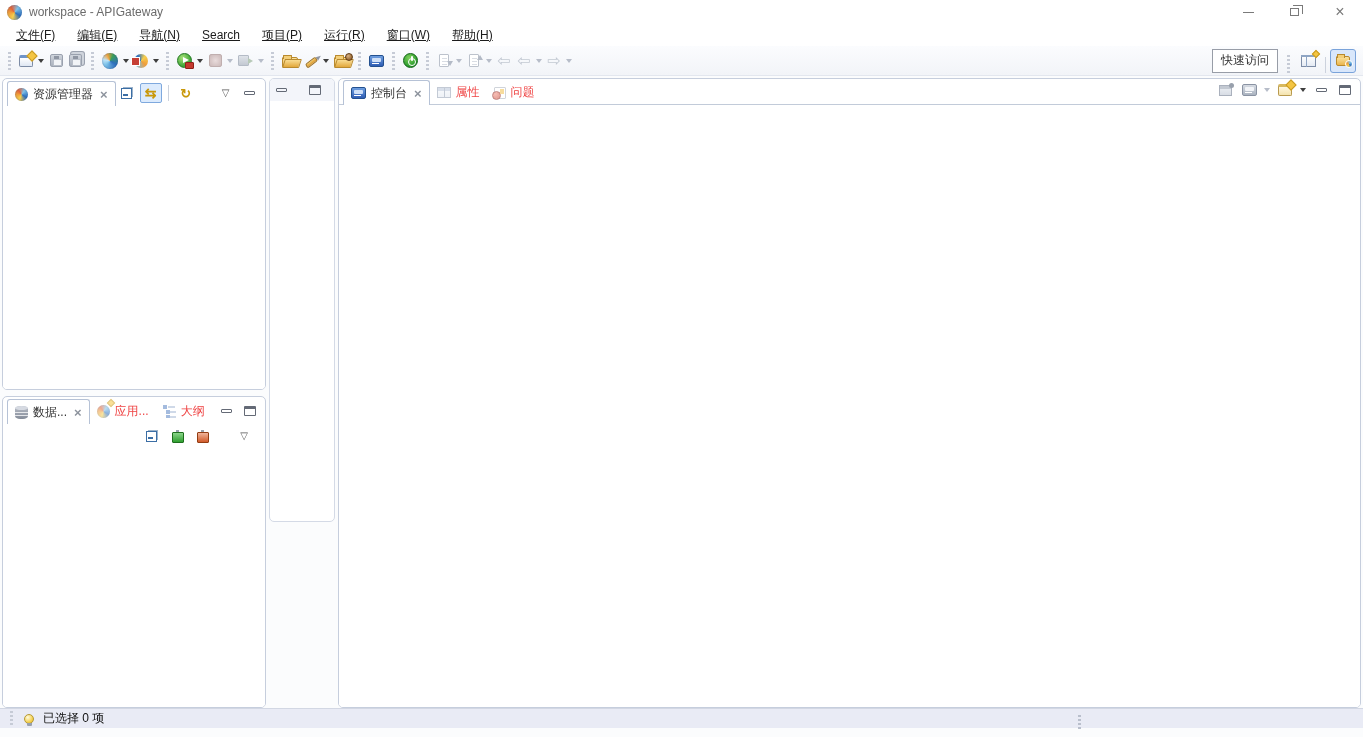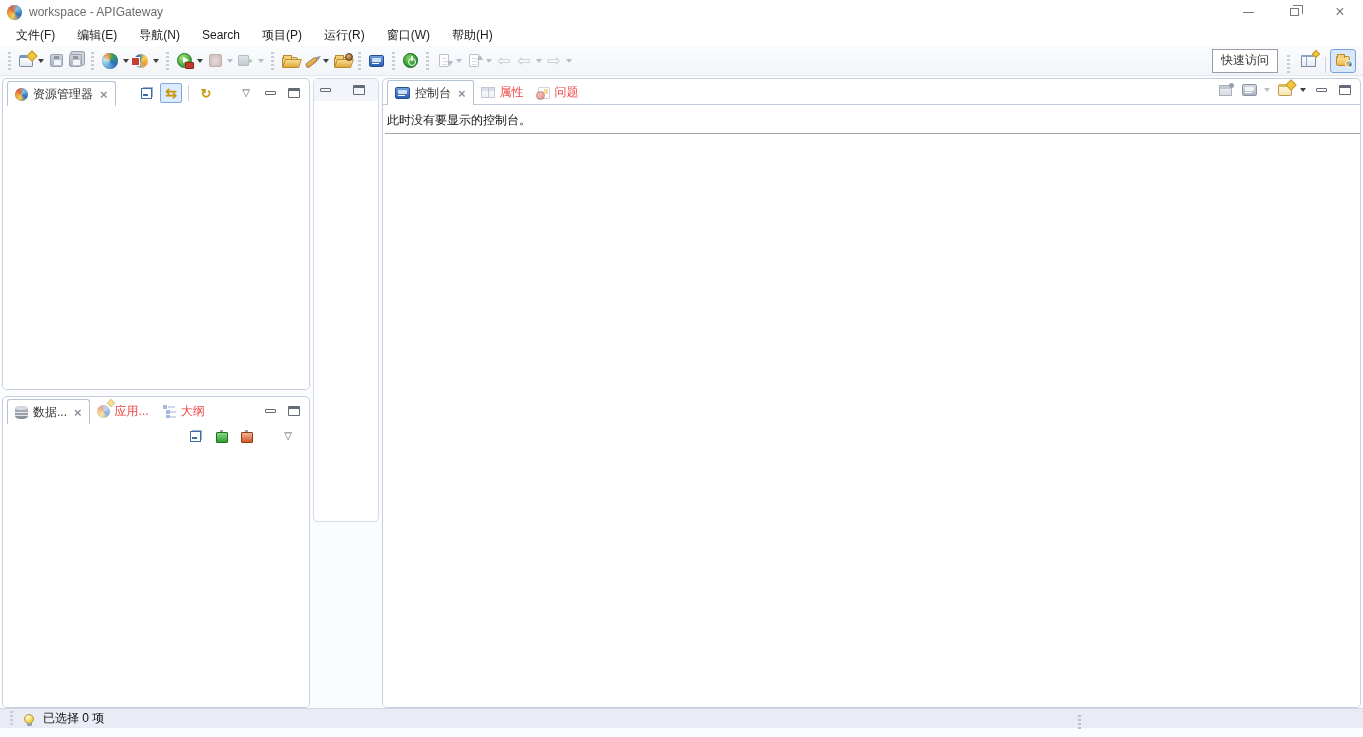--- a/index.html
+++ b/index.html
@@ -13,37 +13,37 @@
   .titlebar { height:24px; display:flex; align-items:center; padding-left:7px; background:#fff; }
   .title { color:#6b6b6b; margin-left:7px; font-size:12px; }
   .win-controls { margin-left:auto; display:flex; height:100%; }
   .wbtn { width:46px; display:flex; align-items:center; justify-content:center; color:#7a7a7a; }
   .win-min-bar { width:11px; height:1px; background:#7a7a7a; }
   .ic-restore { width:9px; height:8px; border:1px solid #7a7a7a; position:relative; background:#fff; }
   .ic-restore::before { content:""; position:absolute; left:2px; top:-4px; width:9px; height:8px; border:1px solid #7a7a7a; border-left:none; border-bottom:none; }
   .win-close-glyph { font-size:16px; line-height:1; }
   
   .menubar { height:22px; display:flex; align-items:center; background:#fff; padding-left:5px; }
-  .menu-item { padding:3px 11px; color:#1c1c1c; }
+  .menu-item { padding:3px 11px; color:#1c1c1c;text-decoration:underline; }
   
   .toolbar { height:30px; display:flex; align-items:center; background:linear-gradient(#fbfcfe,#f2f4f8); border-bottom:1px solid #e3e7ef; padding:0 3px; }
   .tgroup { display:flex; align-items:center; height:100%; }
   .grip { width:3px; height:18px; margin:0 5px; background-image:repeating-linear-gradient(to bottom,#c6cbd6 0 2px,transparent 2px 4px); }
   .tbtn { display:flex; align-items:center; justify-content:center; height:24px; min-width:20px; padding:0 3px; background:none; border:none; position:relative; }
   .dd { width:10px; height:24px; display:flex; align-items:center; justify-content:center; background:none; border:none; }
   .dd::after { content:""; border-left:3px solid transparent; border-right:3px solid transparent; border-top:4px solid #3e3e3e; }
   .dd.dis::after { border-top-color:#b7bdc9; }
   .vsep { width:1px; height:16px; background:#ccd2dd; margin:0 4px; }
   .tb-right { margin-left:auto; display:flex; align-items:flex-end; padding-right:4px; }
   .quick-access { border:1px solid #989da7; background:#fff; color:#333; padding:2px 8px 3px; margin-right:4px; }
   .pbtn { display:flex; align-items:center; justify-content:center; width:26px; height:24px; border:1px solid transparent; border-radius:3px; background:none; }
   .pbtn.active { background:#d9e7fb; border-color:#7aa3da; }
   
   .main { display:flex; padding:2px 2px 0; gap:3px; height:632px; }
-  .left-col { width:308px; display:flex; flex-direction:column; gap:6px; }
+  .left-col { width:264px; display:flex; flex-direction:column; gap:6px; }
   .panel { background:#fff; border:1px solid #c6cedd; border-radius:5px; overflow:hidden; display:flex; flex-direction:column; }
   .explorer { height:312px; }
   .lowerleft { flex:1; }
   .right-col { flex:1; display:flex; flex-direction:row; gap:3px; }
   .editor { height:444px; border:1px solid #d4dae6; border-radius:5px; background:#fff; overflow:hidden; }
   .ehead { height:22px; background:#f3f5fa; display:flex; align-items:center; justify-content:flex-end; padding-right:8px; gap:12px; }
   .console { flex:1; }
   
   .phead { height:26px; display:flex; align-items:flex-end; padding:2px 4px 0; position:relative; }
   .phead.underlined { border-bottom:1px solid #c2cbd9; }
@@ -414,21 +414,20 @@
             </button>
           <button class="dd"></button>
           <button class="pbtn2">
               <span class="pm-min"></span>
             </button>
           <button class="pbtn2">
               <span class="pm-max"></span>
             </button>
         </div>
       </div>
-      <div class="console-message">此时没有要显示的控制台。</div>
       <div class="pbody"></div>
     </div>
   </div>
 </div>
 
 <div class="statusbar">
   <span class="grip" style="height:16px"></span>
   <span class="mi ic-bulb"></span>
   <span class="status-text">已选择 0 项</span>
   <span class="grip-right"></span>

